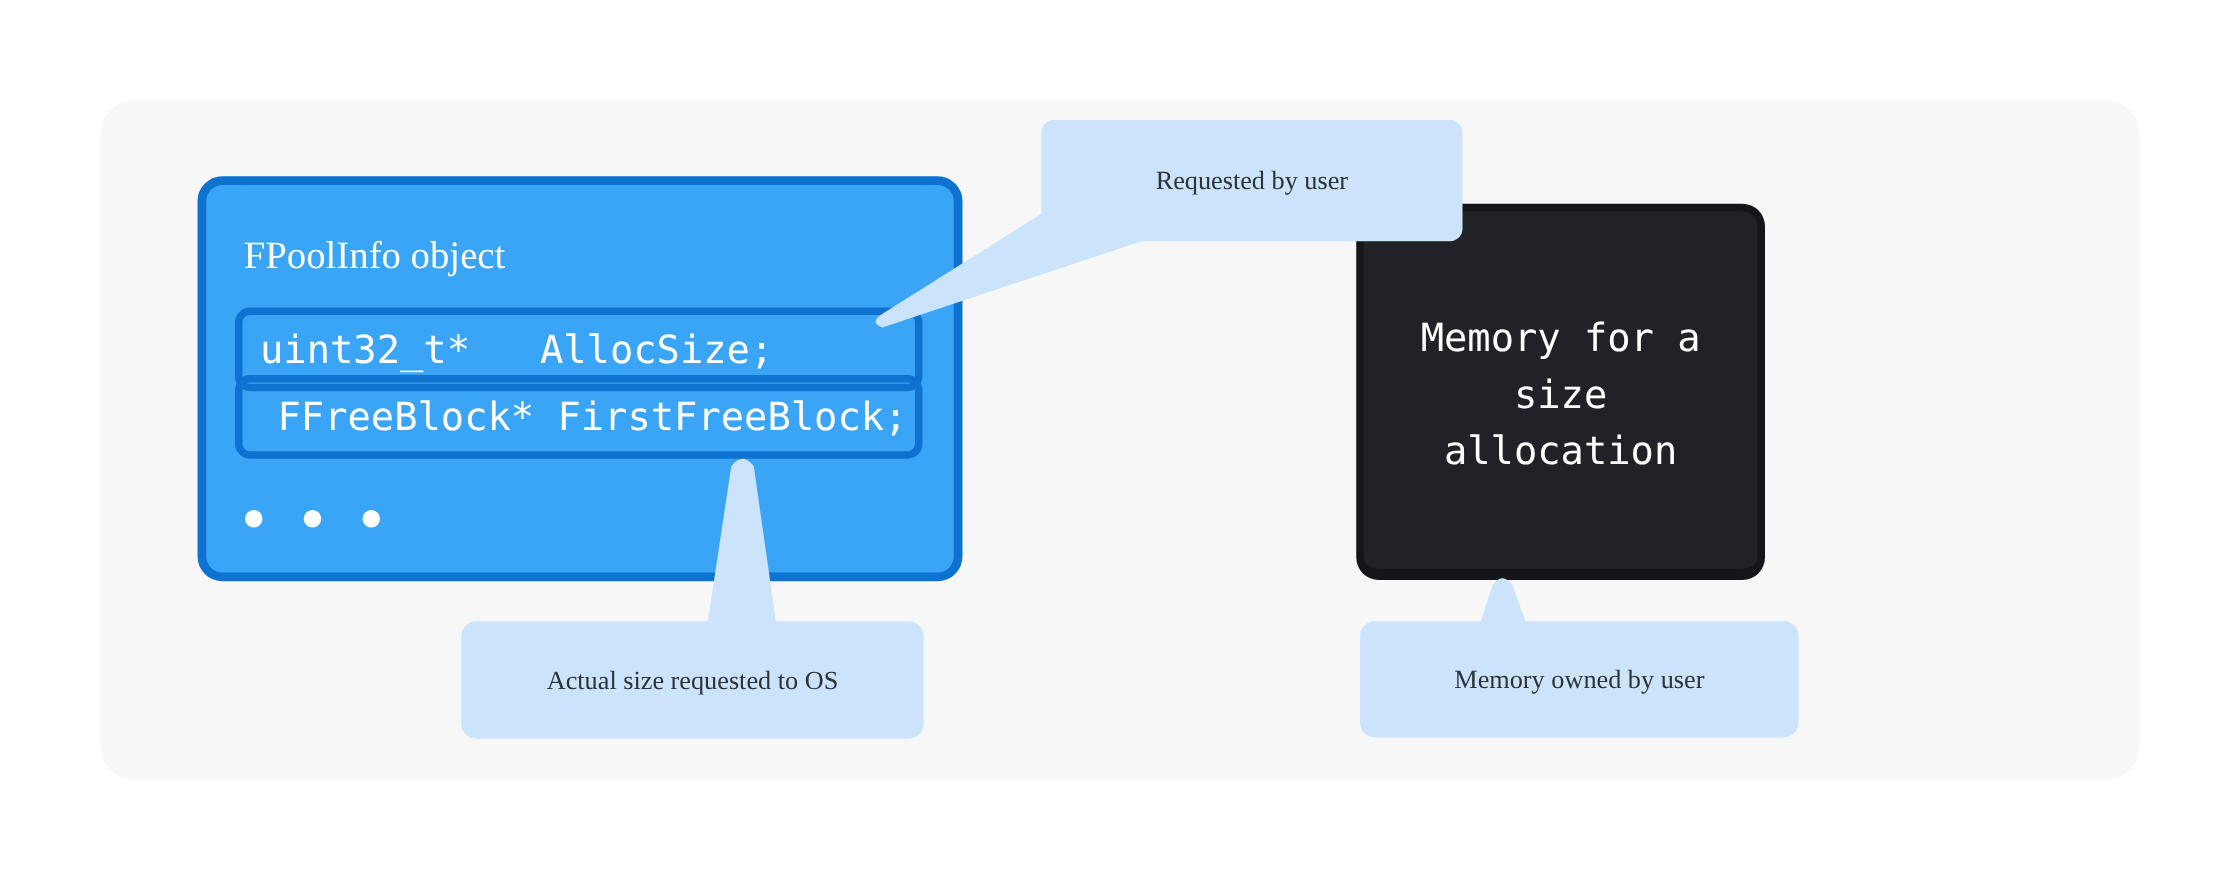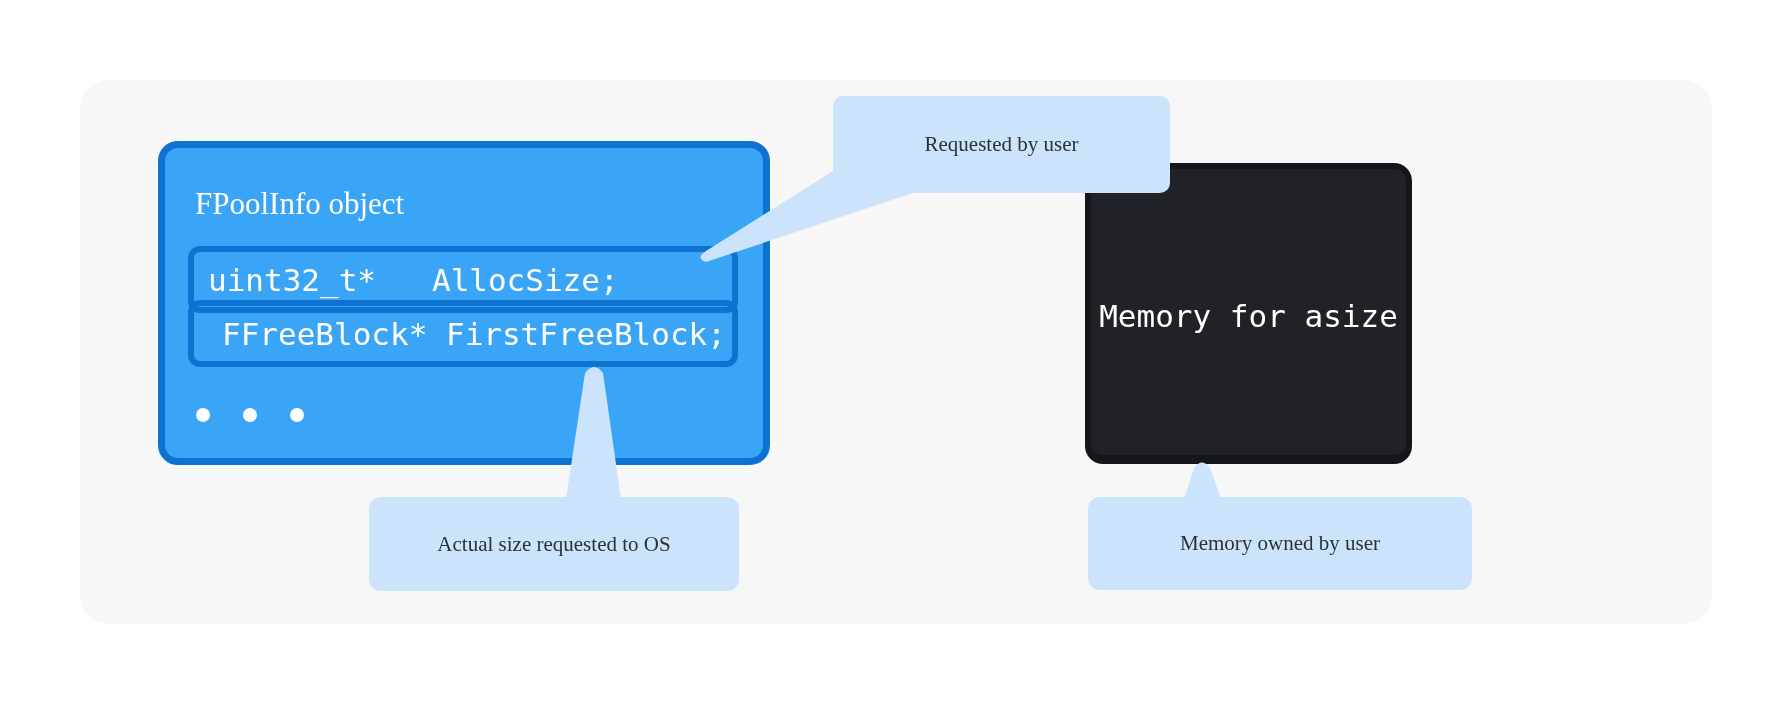--- a/index.html
+++ b/index.html
@@ -53,21 +53,21 @@
   .dot:nth-child(2){left:47px;}
   .dot:nth-child(3){left:94px;}
 
   
   .memory-box{
     position:absolute;left:1085px;top:163px;width:327px;height:301px;
     background:var(--memory-fill);
     border:6px solid var(--memory-border);
     border-bottom-width:9px;
     border-radius:18px;z-index:1;
-    display:flex;align-items:center;justify-content:center;
+    display:flex;flex-direction:column;align-items:center;justify-content:center;
     padding-top:8px;
   }
   .memory-line{
     font-family:"DejaVu Sans Mono","Liberation Mono",monospace;
     font-size:31px;line-height:45px;color:var(--code-text);
     text-align:center;white-space:pre;
   }
 
   
   .overlay{
@@ -80,21 +80,21 @@
   .callout{
     position:absolute;z-index:3;
     background:var(--callout-bg);
     color:var(--callout-text);
     display:flex;align-items:center;justify-content:center;
     font-size:21px;font-family:Liberation Serif, serif;
     white-space:pre;
   }
   .callout-requested{left:833px;top:96px;width:337px;height:97px;border-radius:10px;}
   .callout-actual{left:369px;top:497px;width:370px;height:94px;border-radius:12px;}
-  .callout-owned{left:1088px;top:497px;width:384px;height:93px;border-radius:12px;}
+  .callout-owned{left:1088px;top:497px;width:351px;height:93px;border-radius:12px;}
 </style>
 </head>
 <body>
 
 <div class="stage">
 
   <div class="card"></div>
 
   <div class="pool-box">
     <div class="pool-title">FPoolInfo object</div>
@@ -103,20 +103,21 @@
     <div class="dots">
       <span class="dot"></span>
       <span class="dot"></span>
       <span class="dot"></span>
     </div>
   </div>
 
   <div class="memory-box">
     <div class="memory-line">Memory for a</div>
     <div class="memory-line">size</div>
+    <div class="memory-line">allocation</div>
   </div>
 
   <svg class="overlay" viewBox="0 0 1792 704">
     <path class="tail" d="M 833 171 L 706 251 Q 695 258 706 262 L 919 191 Z"></path>
     <path class="tail" d="M 566 499 L 585 373 Q 594 361 603 373 L 621 499 Z"></path>
     <path class="tail" d="M 1184 499 L 1194 468 Q 1202 457 1210 468 L 1221 499 Z"></path>
   </svg>
 
   <div class="callout callout-requested">Requested by user</div>
 

